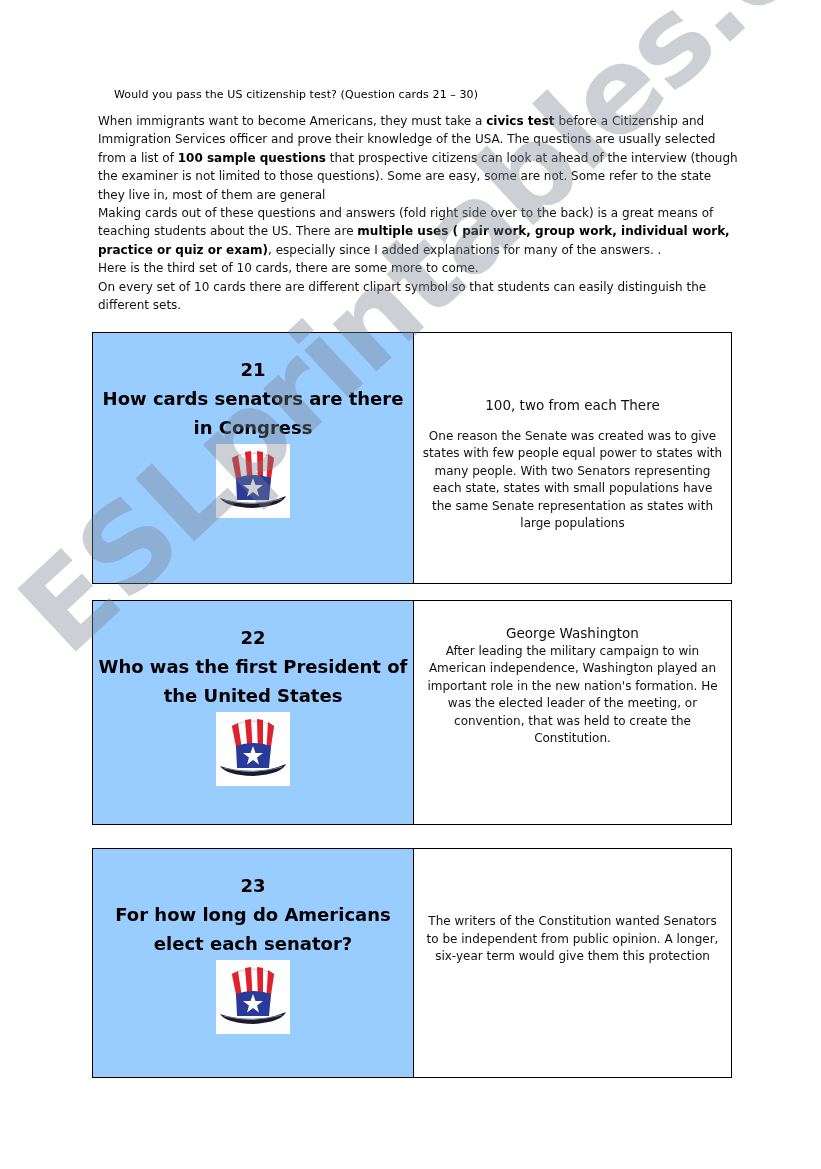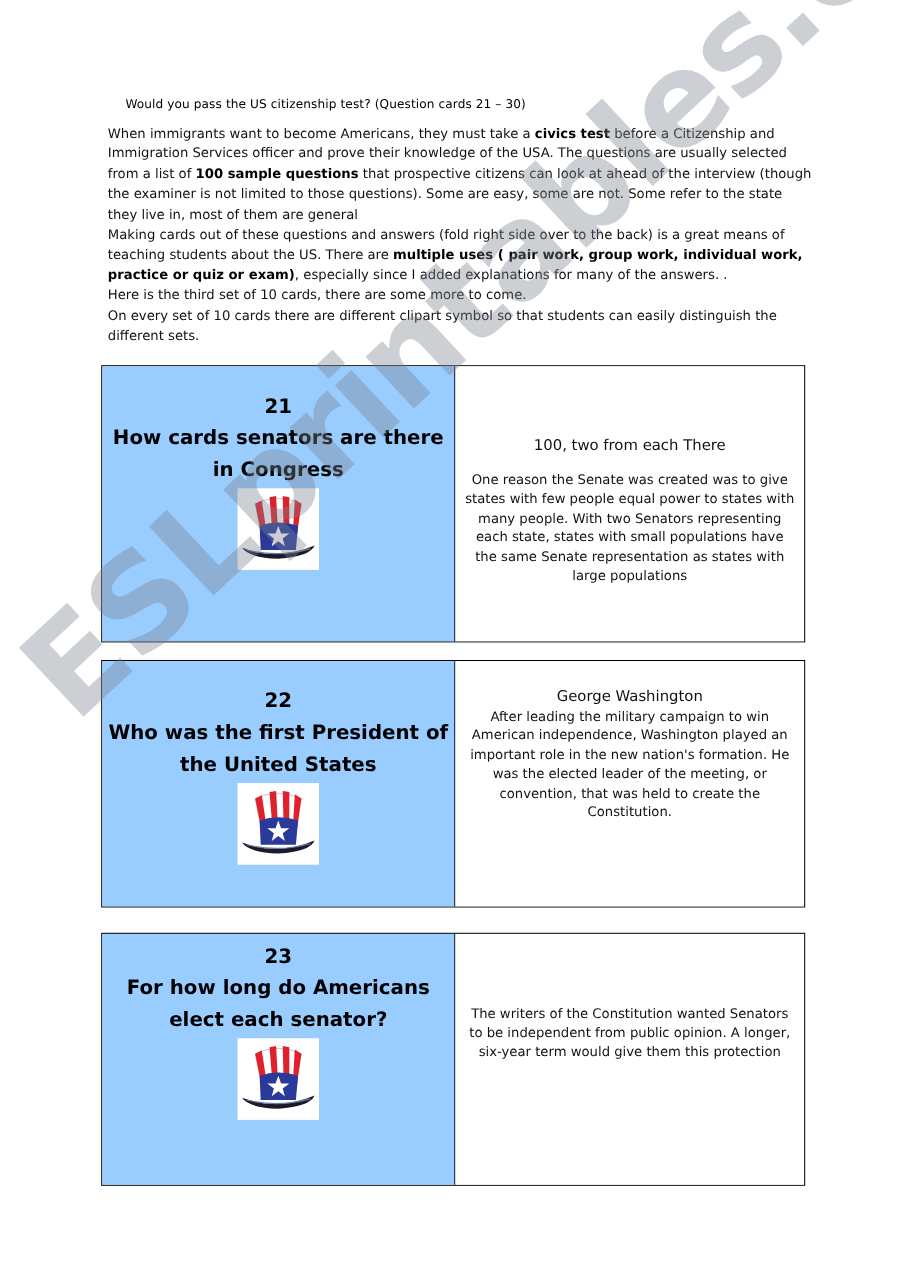--- a/index.html
+++ b/index.html
@@ -102,21 +102,21 @@
       <path d="M8 56 Q37 63 66 55" stroke="#6a7aa0" stroke-width="1" fill="none"></path>
     </svg>
   </div>
   <div class="back" style="padding-top:24px;">
     <span class="ans">George Washington</span>
     <span class="exp" style="">After leading the military campaign to win American independence, Washington played an important role in the new nation's formation. He was the elected leader of the meeting, or convention, that was held to create the Constitution.</span>
   </div>
 </div>
 
 <div class="card" style="top:848px;height:230px;">
-  <div class="front" style="padding-top:6px;">
+  <div class="front" style="padding-top:22px;">
     <span class="num">23</span>
     <span class="q">For how long do Americans elect each senator?</span>
     <svg class="hat" viewBox="0 0 74 74">
       <rect width="74" height="74" fill="#fff"></rect>
       <path d="M16 14 Q37 4 58 14 L52 44 L22 44 Z" fill="#fff" stroke="#999" stroke-width="0.5"></path>
       <path d="M16 14 L22 44 L27 44 L22 11 Z" fill="#e0202a"></path>
       <path d="M29 8 L32 44 L37 44 L35 7 Z" fill="#e0202a"></path>
       <path d="M41 7 L42 44 L47 44 L47 8 Z" fill="#e0202a"></path>
       <path d="M52 10 L50 44 L54 42 L58 14 Z" fill="#e0202a"></path>
       <path d="M20 34 Q37 28 55 34 L53 56 L21 56 Z" fill="#2a3a9a"></path>

